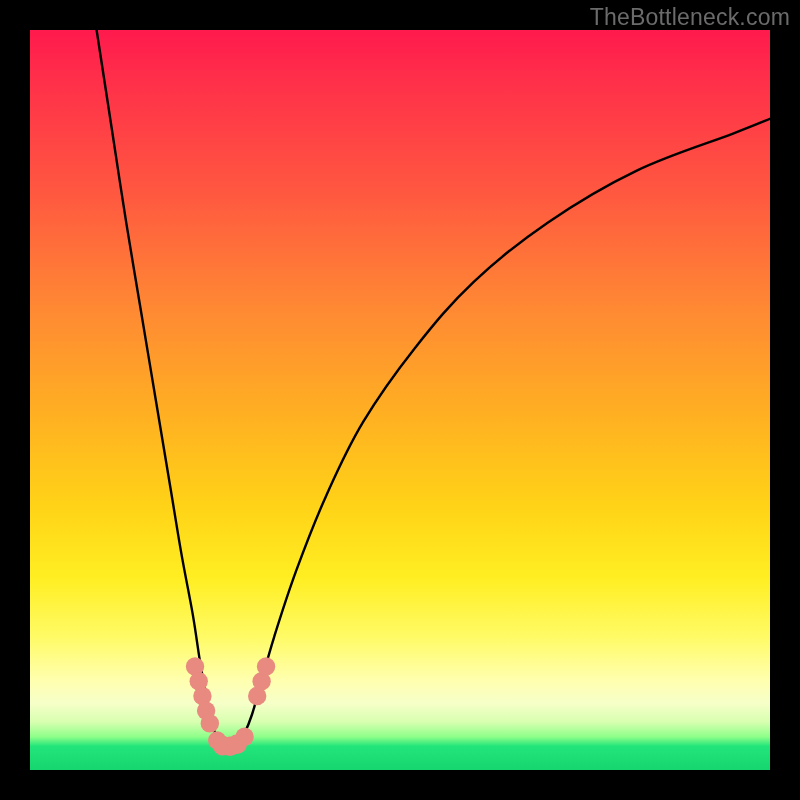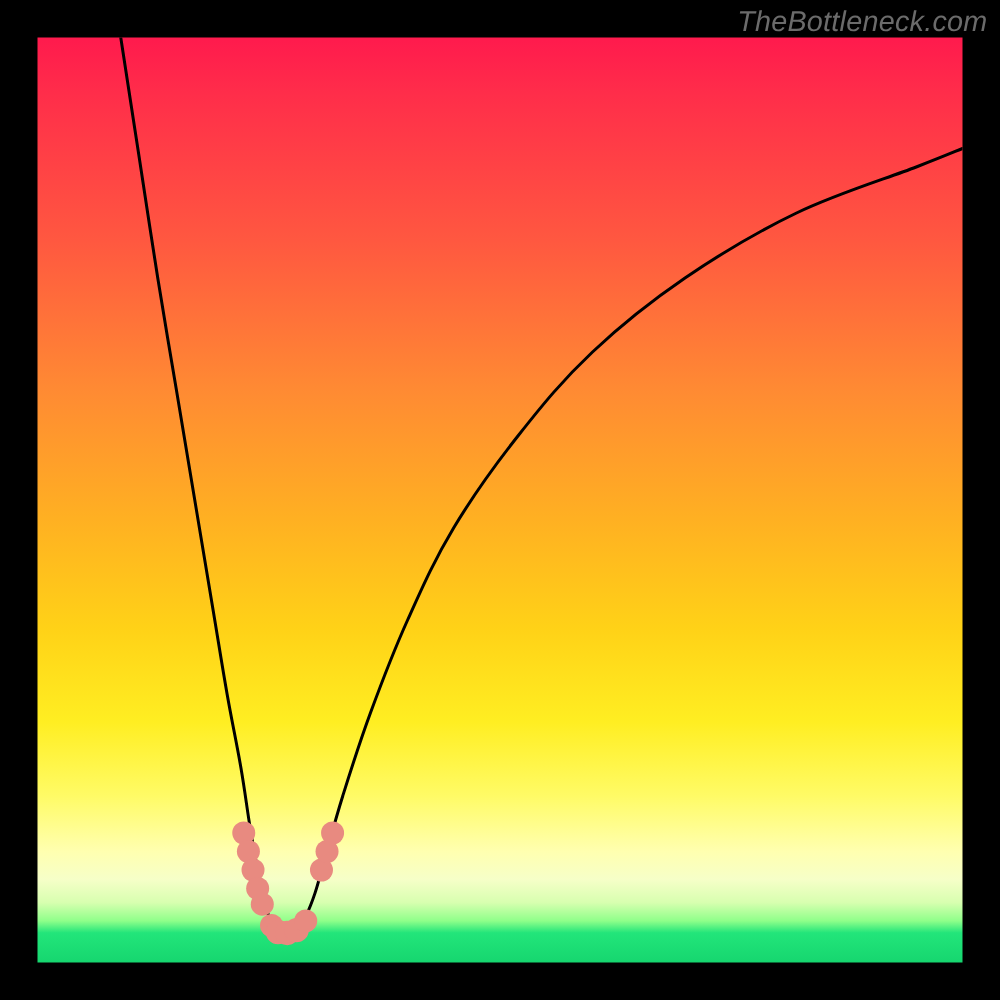--- a/index.html
+++ b/index.html
@@ -11,21 +11,20 @@
     background: #000;
     font-family: Arial, Helvetica, sans-serif;
   }
   .frame {
     position: absolute;
     left: 0;
     top: 0;
     width: 800px;
     height: 778px;
     background: #000;
-    font-style: italic;
   }
   .plot {
     position: absolute;
     left: 30px;
     top: 30px;
     width: 740px;
     height: 740px;
     
     background: linear-gradient(
       to bottom,

